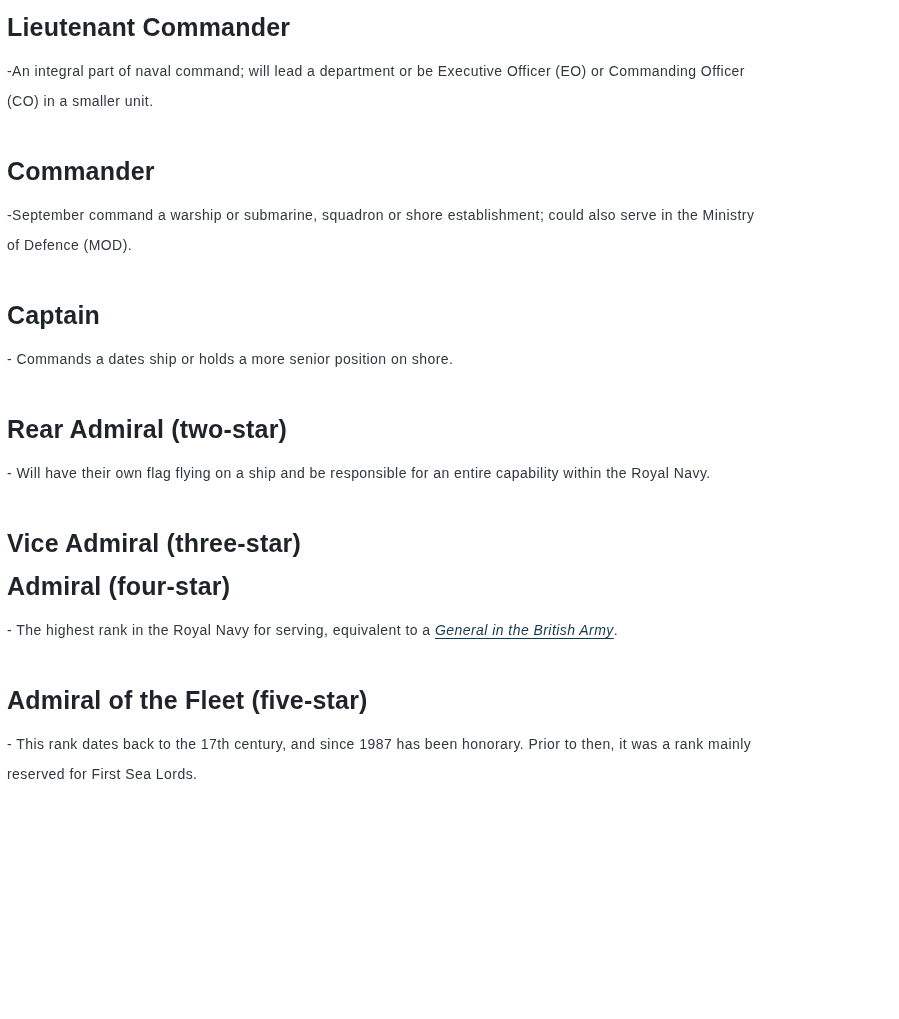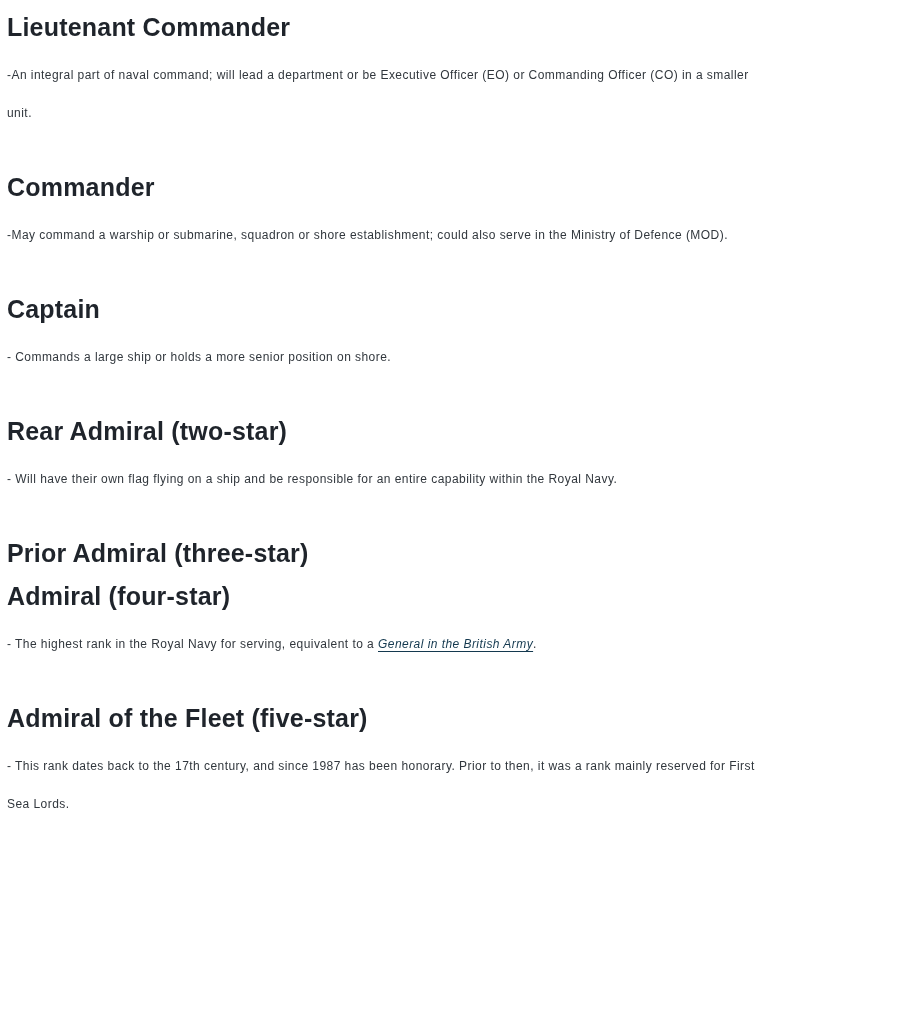--- a/index.html
+++ b/index.html
@@ -26,22 +26,22 @@
     margin: 0 0 15px 0;
     font-size: 25px;
     line-height: 28px;
     font-weight: 700;
     letter-spacing: 0.2px;
     color: var(--heading-color);
   }
   .rank-description {
     margin: 0 0 41px 0;
     max-width: 884px;
-    font-size: 12px;
-    line-height: 38px;
+    font-size: 14px;
+    line-height: 30px;
     letter-spacing: 0.45px;
     color: var(--body-color);
   }
   .rank-section:last-child .rank-description { margin-bottom: 0; }
   .inline-link {
     color: var(--link-color);
     font-style: italic;
     text-decoration: underline;
     text-underline-offset: 3px;
     cursor: pointer;
@@ -53,38 +53,38 @@
 
 <main class="page">
 
   <section class="rank-section">
     <h2 class="rank-heading">Lieutenant Commander</h2>
     <p class="rank-description">-An integral part of naval command; will lead a department or be Executive Officer (EO) or Commanding Officer (CO) in a smaller unit.</p>
   </section>
 
   <section class="rank-section">
     <h2 class="rank-heading">Commander</h2>
-    <p class="rank-description">-May command a warship or submarine, squadron or shore establishment; could also serve in the Ministry of Defence (MOD).</p>
+    <p class="rank-description">-September command a warship or submarine, squadron or shore establishment; could also serve in the Ministry of Defence (MOD).</p>
   </section>
 
   <section class="rank-section">
     <h2 class="rank-heading">Captain</h2>
-    <p class="rank-description">- Commands a large ship or holds a more senior position on shore.</p>
+    <p class="rank-description">- Commands a dates ship or holds a more senior position on shore.</p>
   </section>
 
   <section class="rank-section">
   </section>
 
   <section class="rank-section">
     <h2 class="rank-heading">Rear Admiral (two-star)</h2>
     <p class="rank-description">- Will have their own flag flying on a ship and be responsible for an entire capability within the Royal Navy.</p>
   </section>
 
   <section class="rank-section">
-    <h2 class="rank-heading">Prior Admiral (three-star)</h2>
+    <h2 class="rank-heading">Vice Admiral (three-star)</h2>
   </section>
 
   <section class="rank-section">
     <h2 class="rank-heading">Admiral (four-star)</h2>
     <p class="rank-description"><span>- The highest rank in the Royal Navy for serving, equivalent to a </span><a href="#" class="inline-link">General in the British Army</a><span>.</span></p>
   </section>
 
   <section class="rank-section">
     <h2 class="rank-heading">Admiral of the Fleet (five-star)</h2>
     <p class="rank-description">- This rank dates back to the 17th century, and since 1987 has been honorary. Prior to then, it was a rank mainly reserved for First Sea Lords.</p>

